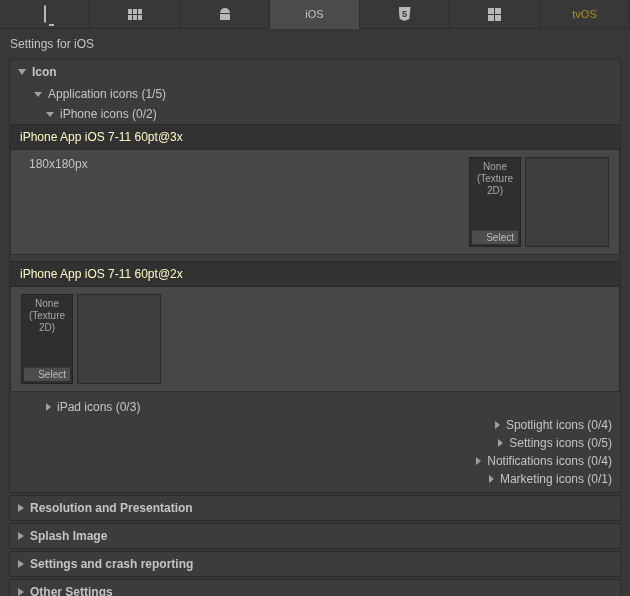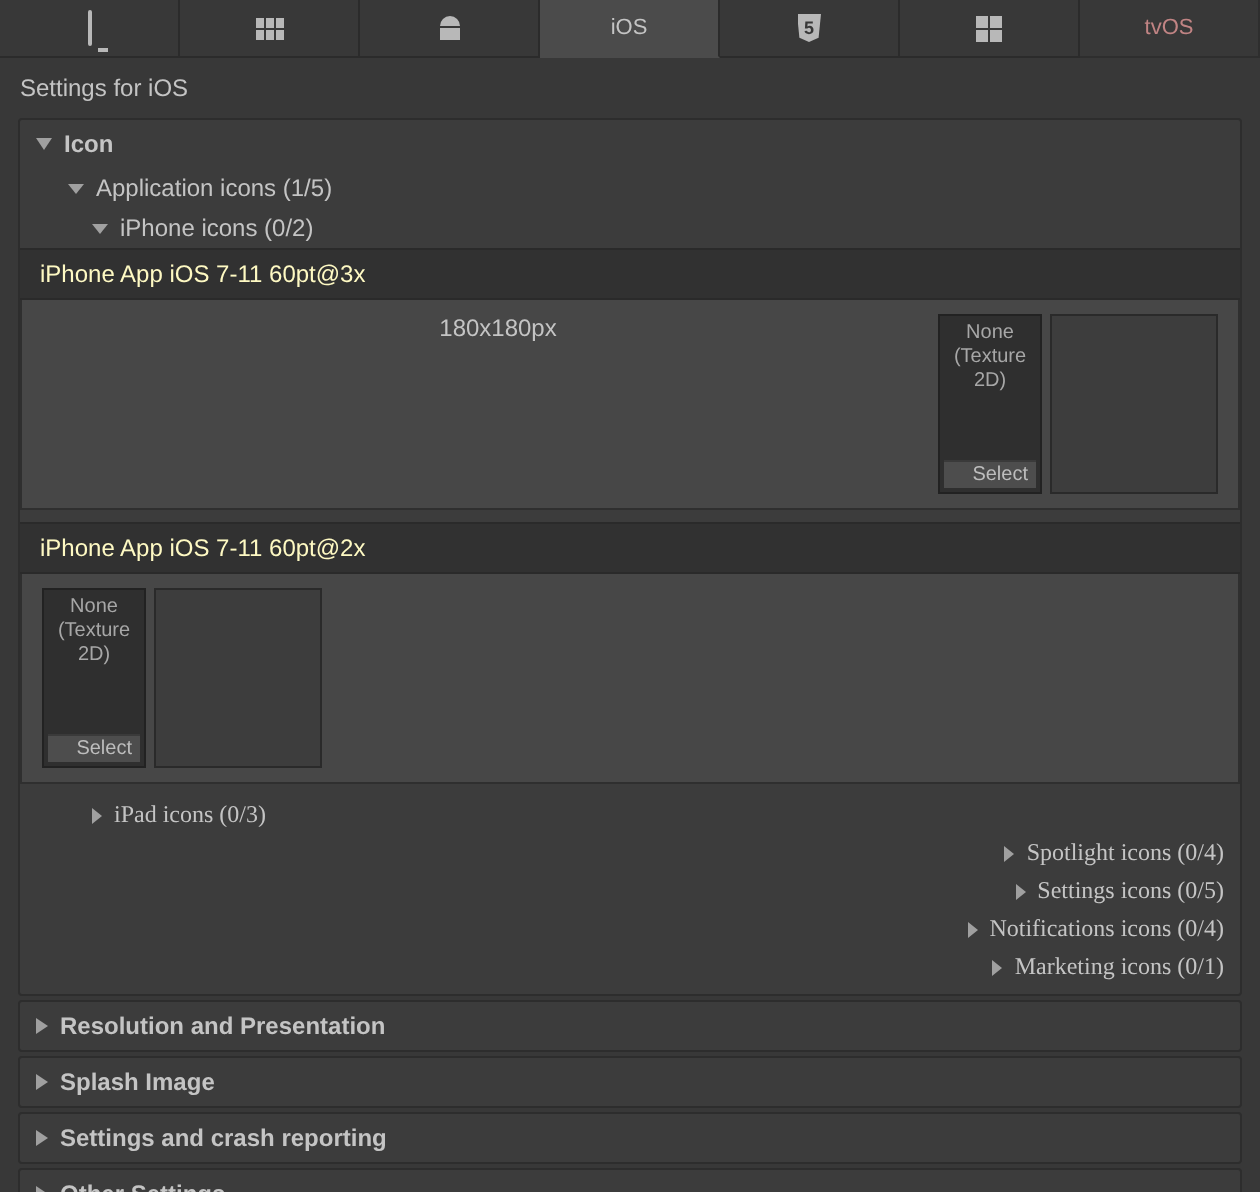--- a/index.html
+++ b/index.html
@@ -26,21 +26,21 @@
     border-bottom: 1px solid #2b2b2b;
     background: #383838;
     cursor: pointer;
     position: relative;
   }
   .platform-tab.active {
     background: #4b4b4b;
     border-bottom: 1px solid #4b4b4b;
   }
   .platform-tab.disabled {
-    color: #fca5a5;
+    color: #eab308;
     opacity: 0.7;
   }
   .tab-icon { color: #c4c4c4; font-size: 14px; }
   .tab-text { font-size: 11px; }
   .tab-iconblock { display:flex; gap:2px; align-items:center; }
   .grid3 {
     display: grid;
     grid-template-columns: repeat(3, 4px);
     grid-template-rows: repeat(2, 5px);
     gap: 1px;
@@ -98,21 +98,21 @@
   }
   .section-title { font-weight: bold; }
   .section-body { padding: 0 0 4px 0;}
   .sub-fold {
     display: flex; align-items: center;
     padding: 3px 8px 3px 24px;
     cursor: pointer;
   }
   .sub-fold.level2 { padding-left: 36px; }
   .sub-fold.level1b { padding-left: 32px; justify-content: flex-end; }
-  .sub-fold.tight { padding-top:2px; padding-bottom:2px;font-family:Liberation Serif, serif;}
+  .sub-fold.tight { padding-top:2px; padding-bottom:2px;}
   .icon-entry {
     margin: 0 0 6px 0;
   }
   .icon-entry-header {
     background: #313131;
     padding: 5px 10px;
     color: #fef9c3;
     border-top: 1px solid #2a2a2a;
     border-bottom: 1px solid #2a2a2a;
   }
@@ -121,21 +121,20 @@
     align-items: flex-start;
     padding: 7px 10px;
     background: #474747;
     border: 1px solid #2f2f2f;
     border-top: none;
   }
   .dim-label {
     padding-left: 8px;
     padding-top: 0;
     flex: 1;
-    text-align: center;
   }
   .slot-wrap { display:flex; gap:4px;}
   .texture-slot {
     width: 52px;
     height: 90px;
     background: #2f2f2f;
     border: 1px solid #222;
     display: flex;
     flex-direction: column;
     justify-content: space-between;

